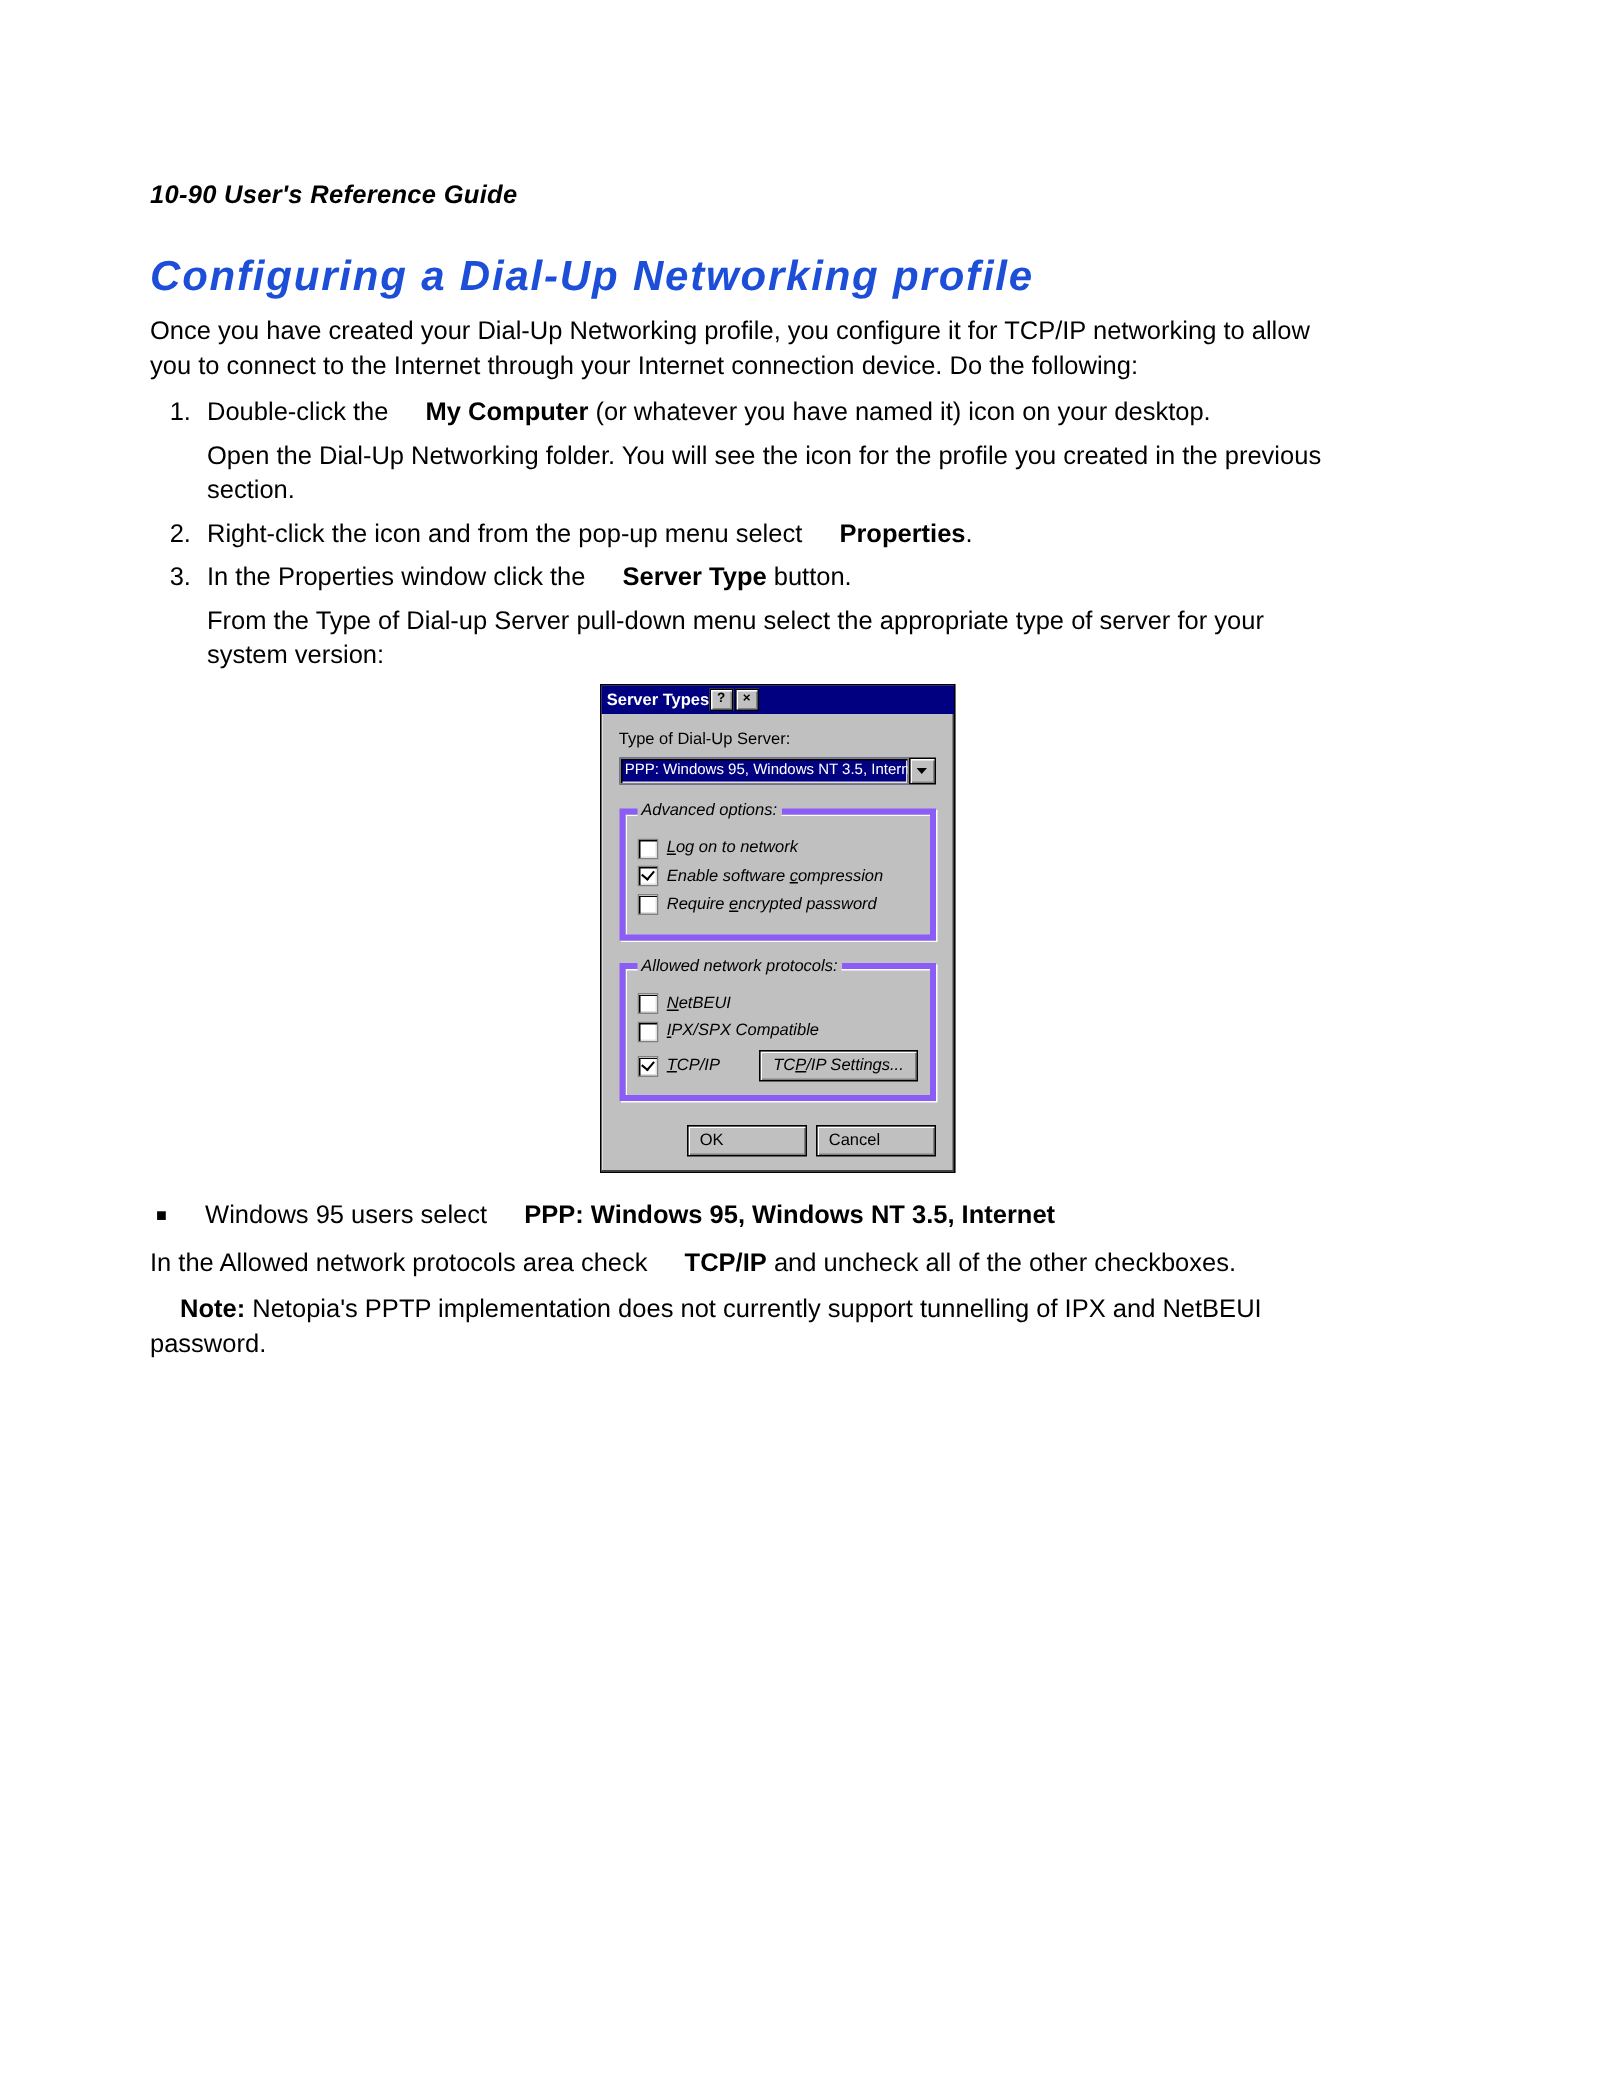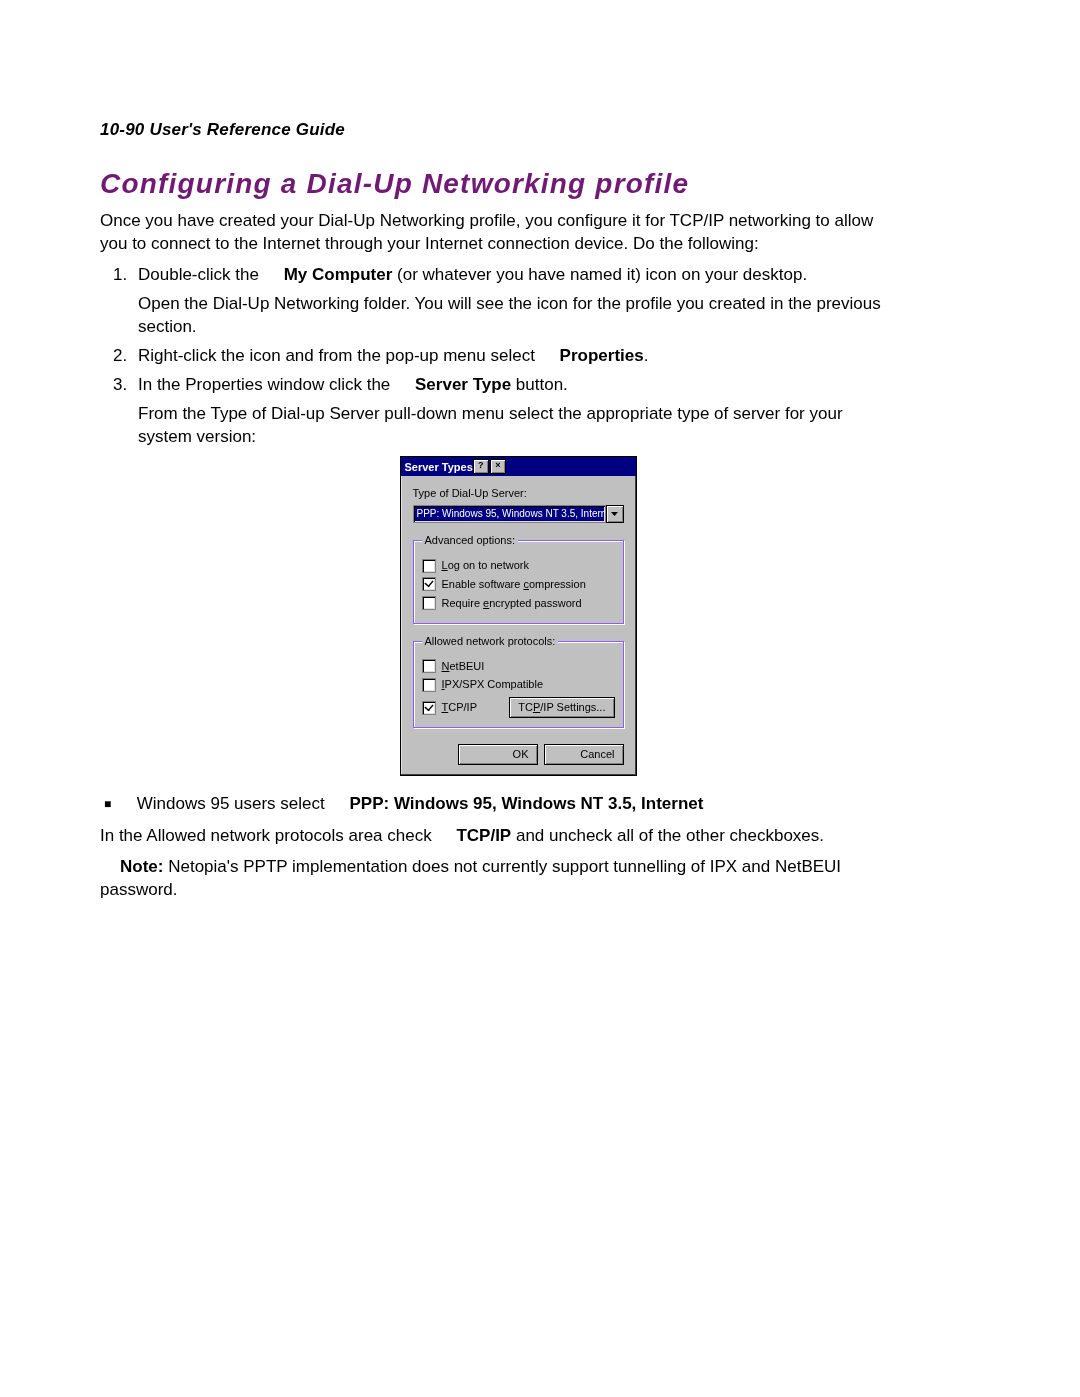--- a/index.html
+++ b/index.html
@@ -16,21 +16,21 @@
     width: 988px;
   }
   .header-line {
     font-style: italic;
     font-weight: bold;
     font-size: 17px;
     margin-bottom: 28px;
     letter-spacing: 0.2px;
   }
   .section-title {
-    color: #701a75;
+    color: #1d4ed8;
     font-style: italic;
     font-weight: bold;
     font-size: 28px;
     letter-spacing: 1.2px;
     margin-bottom: 10px;
   }
   .body-text {
     font-size: 17px;
     line-height: 1.35;
     margin: 8px 0;
@@ -116,24 +116,25 @@
     width: 16px;
     background: #c0c0c0;
     border: 1px solid #000;
     box-shadow: inset 1px 1px 0 #fff, inset -1px -1px 0 #808080;
     display: flex;
     align-items: center;
     justify-content: center;
   }
   .combo-arrow svg { width: 7px; height: 4px; }
   fieldset.groupbox {
-    border: 1px solid #8b5cf6;
+    border: 4px solid #8b5cf6;
     box-shadow: 1px 1px 0 #fff, inset 1px 1px 0 #fff;
     margin: 0 0 10px 0;
     padding: 6px 8px 8px 8px;
+    font-style: italic;
   }
   fieldset.groupbox legend {
     font-size: 11px;
     padding: 0 3px;
     background: #c0c0c0;
   }
   .chk-row {
     display: flex;
     align-items: center;
     gap: 6px;
@@ -163,21 +164,21 @@
     justify-content: space-between;
     align-items: center;
   }
   .win-btn {
     background: #c0c0c0;
     border: 1px solid #000;
     box-shadow: inset 1px 1px 0 #fff, inset -1px -1px 0 #808080;
     font-size: 11px;
     padding: 2px 8px;
     min-width: 62px;
-    text-align: right;
+    text-align: left;
   }
   .dlg-buttons {
     display: flex;
     justify-content: flex-end;
     gap: 6px;
     padding: 0 12px 10px 12px;
   }
   .underline-accel { text-decoration: underline; }
   ul.bullets {
     list-style: none;

